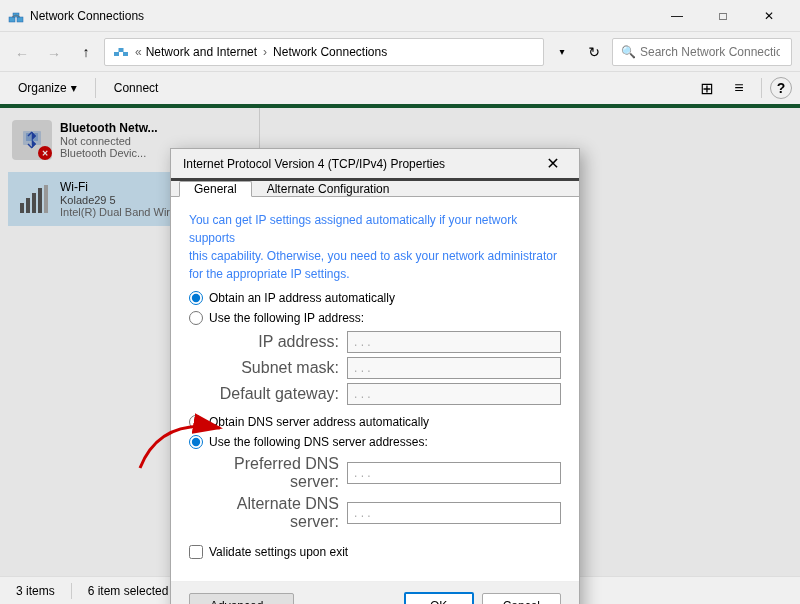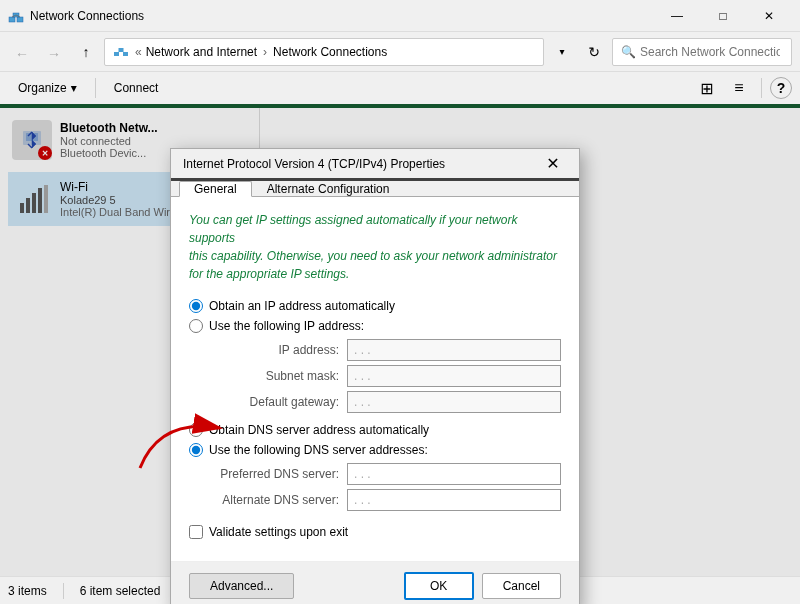--- a/index.html
+++ b/index.html
@@ -116,21 +116,21 @@
     .wifi-ssid { font-size: 11px; color: #444; }
     .wifi-adapter { font-size: 11px; color: #666; white-space: nowrap; overflow: hidden; text-overflow: ellipsis; }
 
     
     .statusbar {
       height: 28px;
       background: #f0f0f0;
       border-top: 1px solid #ddd;
       display: flex;
       align-items: center;
-      padding: 0 8px;
+      padding: 0 16px;
       font-size: 12px;
       gap: 16px;
     }
     .statusbar-sep { width: 1px; height: 16px; background: #ccc; }
 
     
     .dialog-overlay {
       position: absolute;
       top: 0; left: 0; right: 0; bottom: 0;
       background: rgba(0,0,0,0.1);
@@ -187,24 +187,23 @@
       border-radius: 2px 2px 0 0;
     }
 
     
     .dialog-body {
       padding: 14px 18px;
       background: white;
     }
     .dialog-desc {
       font-size: 12px;
-      color: #15803d;
-      margin-bottom: 16px;
+      color: #3b82f6;
+      margin-bottom: 8px;
       line-height: 1.5;
-      font-style: italic;
     }
     .radio-row {
       display: flex;
       align-items: center;
       gap: 6px;
       margin-bottom: 6px;
     }
     .radio-input {
       width: 14px; height: 14px; accent-color: #0078d4; cursor: pointer;
     }
@@ -216,21 +215,21 @@
       margin-bottom: 10px;
     }
     .ip-row {
       display: flex;
       align-items: center;
       margin-bottom: 4px;
       gap: 8px;
     }
     .ip-label {
       width: 130px;
-      font-size: 12px;
+      font-size: 16px;
       color: #555;
       text-align: right;
       flex-shrink: 0;
     }
     .ip-input {
       flex: 1;
       height: 22px;
       border: 1px solid #999;
       background: #f8f8f8;
       padding: 0 6px;

